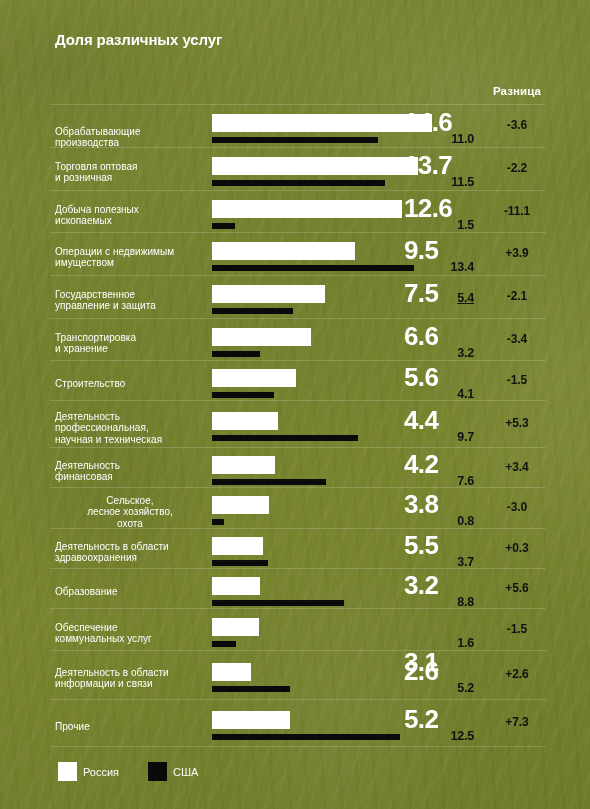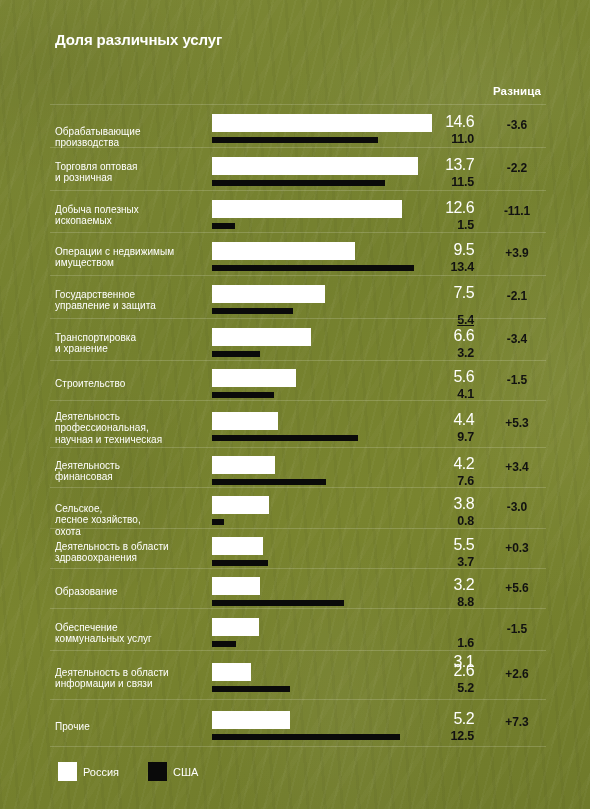--- a/index.html
+++ b/index.html
@@ -55,22 +55,22 @@
   }
   .bars{position:absolute;left:212px;}
   .bar-ru{
     height:18px;background:#ffffff;
     box-shadow:0 0 0 0 rgba(0,0,0,0);
   }
   .bar-us{
     height:6px;background:#0a0a0a;margin-top:5px;
   }
   .val-ru{
-    position:absolute;width:70px;text-align:right;
-    font-size:16px;font-weight:normal;color:#ffffff;
+    position:absolute;width:70px;
+    font-size:26px;font-weight:bold;color:#ffffff;
     letter-spacing:-.6px;line-height:20px;
   }
   .val-us{
     position:absolute;width:70px;text-align:right;
     font-size:12.5px;font-weight:bold;color:#111111;
     line-height:13px;letter-spacing:-.2px;
   }
   .val-diff{
     position:absolute;width:94px;text-align:center;
     font-size:12px;font-weight:bold;color:#111111;
@@ -157,21 +157,21 @@
         <div class="rowline"></div>
         <div class="rlabel" style="top: 14px;">
           <div>Государственное</div>
           <div>управление и защита</div>
         </div>
         <div class="bars" style="top: 10px;">
           <div class="bar-ru" style="width: 112.9px;"></div>
           <div class="bar-us" style="width: 81.3px;"></div>
         </div>
         <div class="val-ru" style="left: 404px; top: 8px;">7.5</div>
-        <div class="val-us" style="left: 404px; top: 39px; text-decoration: underline;">5.4</div>
+        <div class="val-us" style="left: 404px; top: 17px; text-decoration: underline;">5.4</div>
         <div class="val-diff" style="left: 470px; top: 14px;">-2.1</div>
       </div>
       <div class="row" style="top: 318px; height: 42px;">
         <div class="rowline"></div>
         <div class="rlabel" style="top: 14px;">
           <div>Транспортировка</div>
           <div>и хранение</div>
         </div>
         <div class="bars" style="top: 10px;">
           <div class="bar-ru" style="width: 99.3px;"></div>
@@ -218,21 +218,21 @@
         <div class="bars" style="top: 9px;">
           <div class="bar-ru" style="width: 63.2px;"></div>
           <div class="bar-us" style="width: 114.4px;"></div>
         </div>
         <div class="val-ru" style="left: 404px; top: 7px;">4.2</div>
         <div class="val-us" style="left: 404px; top: 28px;">7.6</div>
         <div class="val-diff" style="left: 470px; top: 13px;">+3.4</div>
       </div>
       <div class="row" style="top: 487px; height: 41px;">
         <div class="rowline"></div>
-        <div class="rlabel" style="top: 16px;">
+        <div class="rlabel" style="top: 8px; text-align: center;">
           <div>Сельское,</div>
           <div>лесное хозяйство,</div>
           <div>охота</div>
         </div>
         <div class="bars" style="top: 9px;">
           <div class="bar-ru" style="width: 57.2px;"></div>
           <div class="bar-us" style="width: 12px;"></div>
         </div>
         <div class="val-ru" style="left: 404px; top: 7px;">3.8</div>
         <div class="val-us" style="left: 404px; top: 28px;">0.8</div>

